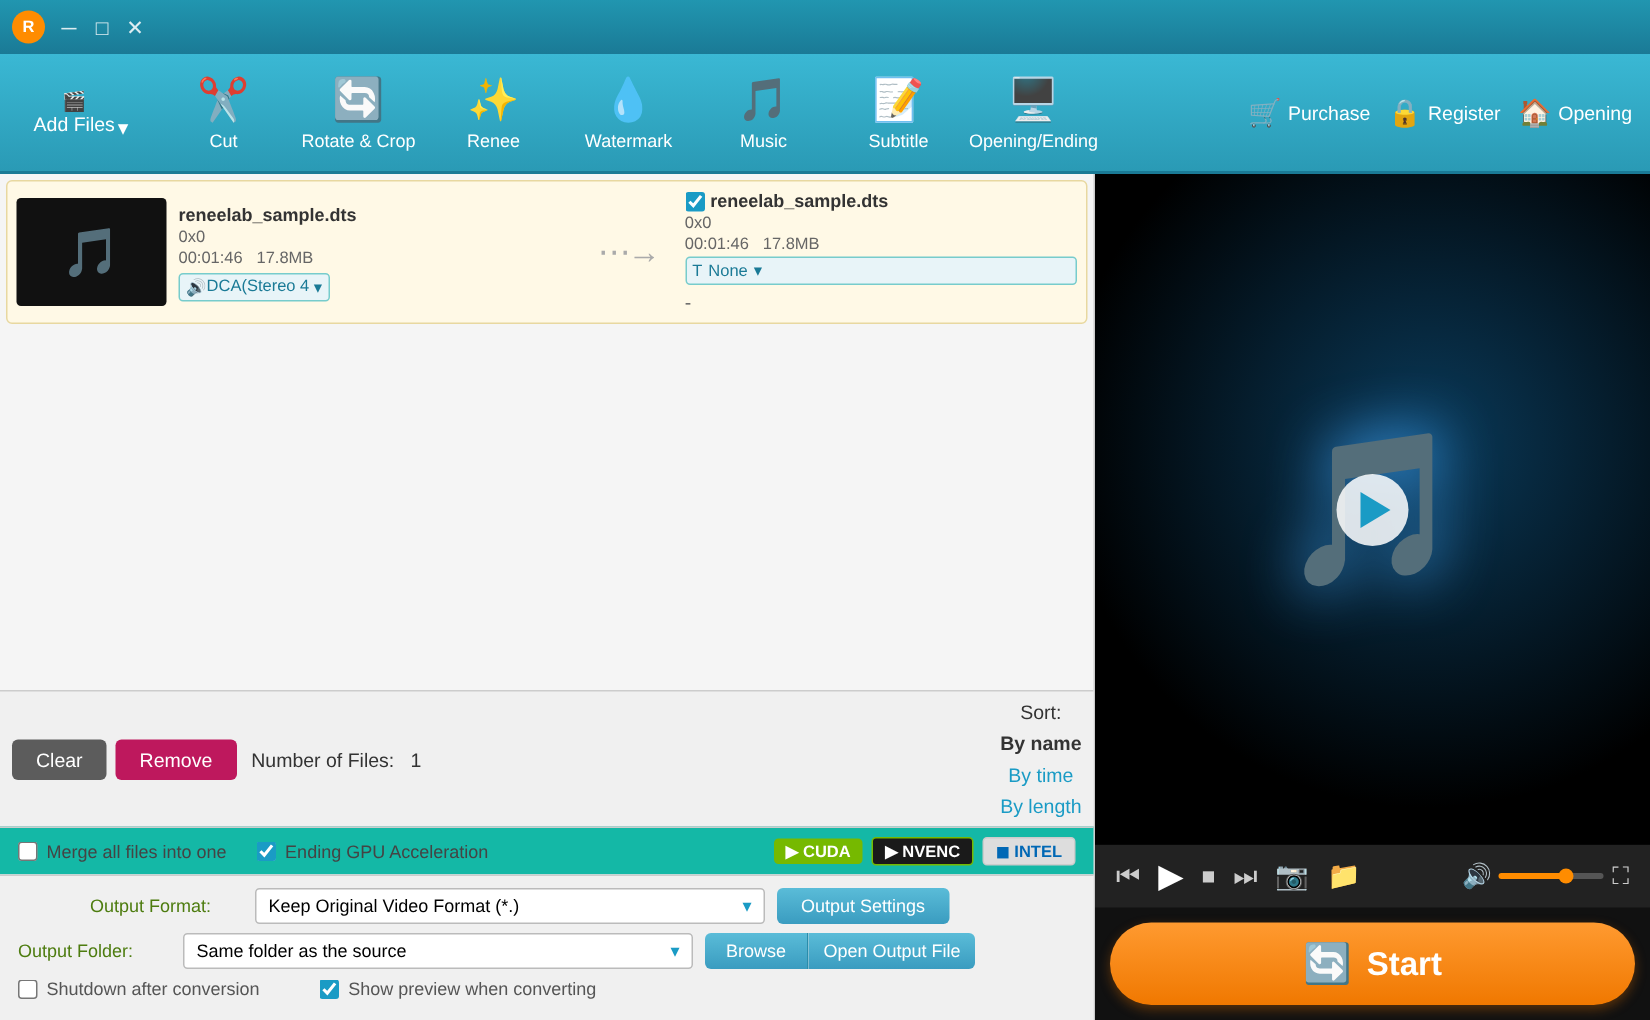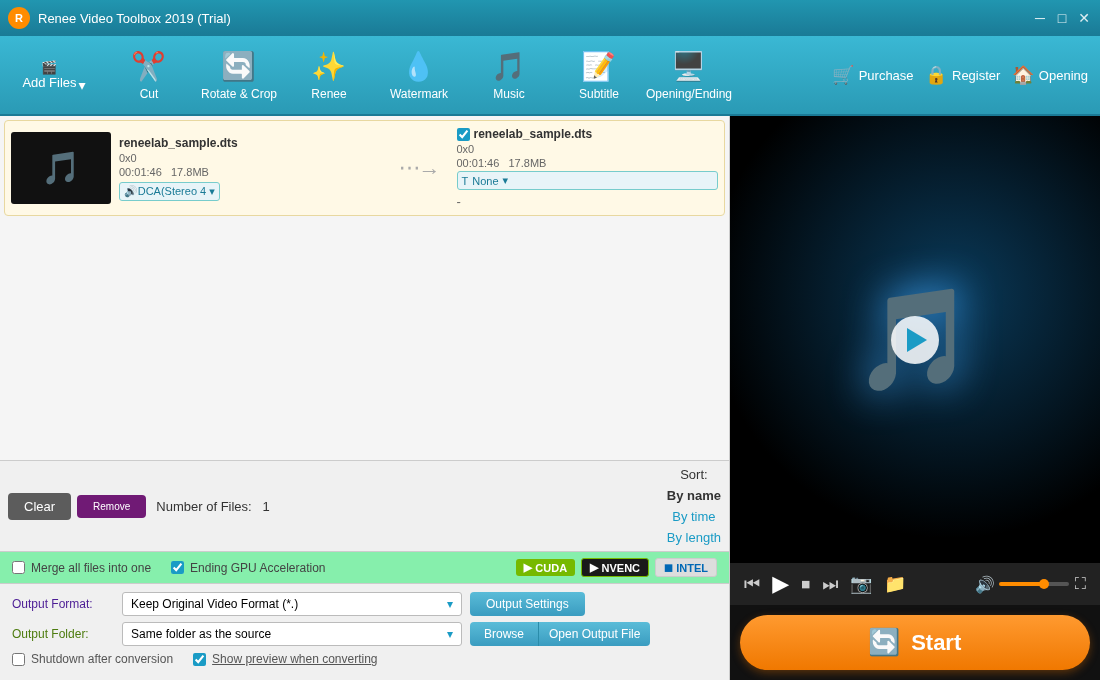--- a/index.html
+++ b/index.html
@@ -183,23 +183,23 @@
       display: flex;
       align-items: center;
       gap: 6px;
     }
     .btn-clear {
       background: #5c5c5c; color: white; border: none;
       padding: 6px 16px; border-radius: 4px; cursor: pointer;
       font-size: 13px;
     }
     .btn-remove {
-      background: #701a75; color: white; border: none;
+      background: #be185d; color: white; border: none;
       padding: 6px 16px; border-radius: 4px; cursor: pointer;
-      font-size: 10px;
+      font-size: 13px;
     }
     .file-count { font-size: 13px; color: #333; margin-left: 4px; }
     .sort-area { margin-left: auto; display: flex; align-items: center; gap: 6px; font-size: 13px; color: #333; flex-direction: column; }
     .sort-link { color: #1a9bc5; cursor: pointer; text-decoration: none; }
     .sort-link.active { color: #333; font-weight: bold; }
 
     
     #settings-area {
       background: #f0f0f0;
       border-top: 1px solid #ccc;
@@ -220,21 +220,21 @@
     .gpu-badge {
       background: #1a1a1a; color: white; border-radius: 3px;
       padding: 2px 8px; font-size: 11px; font-weight: bold;
       display: flex; align-items: center; gap: 3px;
     }
     .gpu-badge.cuda { background: #76b900; }
     .gpu-badge.nvenc { background: #1a1a1a; border: 1px solid #76b900; }
     .gpu-badge.intel { background: #ddd; color: #0068b5; border: 1px solid #ccc; }
 
     .format-row { display: flex; align-items: center; margin-bottom: 6px; }
-    .format-label { width: 110px; font-size: 12px; color: #4c1d95; }
+    .format-label { width: 110px; font-size: 12px; color: #4d7c0f; margin-left: 48px; }
     .format-select {
       flex: 1; max-width: 340px;
       border: 1px solid #bbb; border-radius: 3px;
       padding: 4px 8px; font-size: 12px; background: white;
       display: flex; align-items: center; justify-content: space-between;
       cursor: pointer;
     }
     .format-select-arrow { color: #1a9bc5; }
     .btn-output-settings {
       background: linear-gradient(to bottom, #5abcd8, #3a9cc0);
@@ -357,30 +357,29 @@
       justify-content: center;
       box-shadow: 0 3px 8px rgba(200,100,0,0.4);
     }
     .start-icon { font-size: 26px; }
 
     
     .top-checkboxes {
       display: flex;
       padding: 6px 12px;
       gap: 20px;
-      background: #86efac;
+      background: #14b8a6;
       border-top: 1px solid #ccc;
     }
   </style>
 </head>
 <body>
 
 <div id="title-bar">
   <div class="app-icon">R</div>
-  <span class="title-text">Renee Video Toolbox 2019 (Trial)</span>
   <div class="win-controls">
     <div class="win-btn">─</div>
     <div class="win-btn">□</div>
     <div class="win-btn">✕</div>
   </div>
 </div>
 
 <div id="toolbar">
 
   <div class="toolbar-add">
@@ -557,21 +556,21 @@
         </div>
         <button class="btn-browse">Browse</button>
         <button class="btn-open-output">Open Output File</button>
       </div>
 
       <div class="settings-row">
         <label class="checkbox-row">
           <input type="checkbox" style="">
           <span>Shutdown after conversion</span>
         </label>
-        <label class="checkbox-row" style=" text-decoration: underline;">
+        <label class="checkbox-row" style="margin-left: 20px;">
           <input type="checkbox" checked="" style="">
           <span>Show preview when converting</span>
         </label>
       </div>
     </div>
 
   </div>
 
   <div id="right-panel">
     <div id="preview-area">

